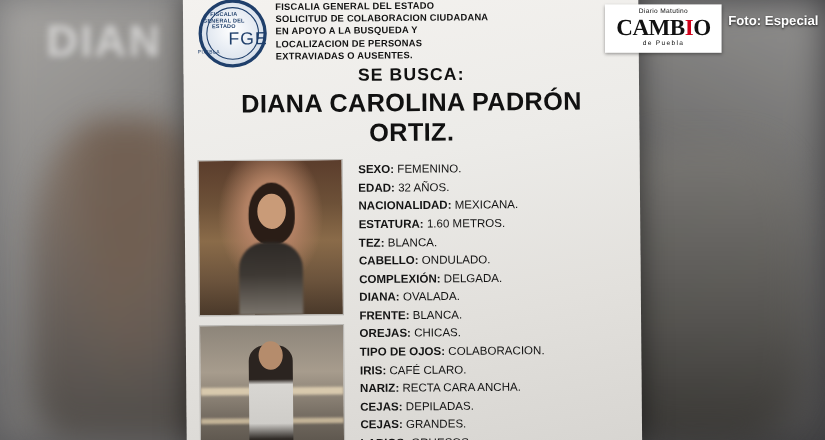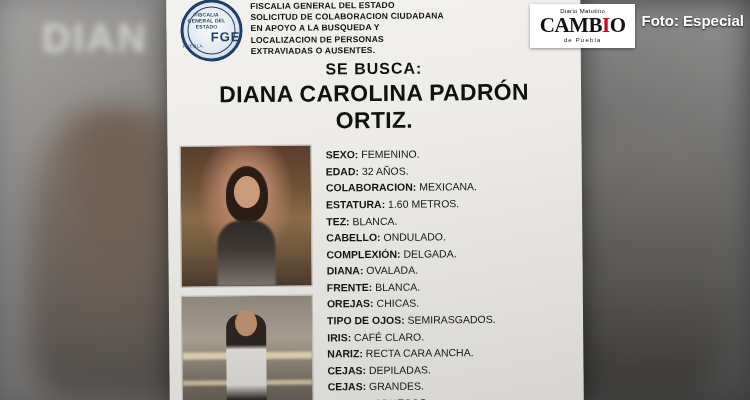--- a/index.html
+++ b/index.html
@@ -123,22 +123,22 @@
   .seal-text {
     font-size: 5px;
     color: #1f3f6b;
     font-weight: bold;
     text-align: center;
     line-height: 1.15;
     letter-spacing: .2px;
     width: 48px;
   }
   .seal-fge {
-    font-size: 13px;
-    font-weight: bold;
+    font-size: 16px;
+    font-weight: normal;
     color: #1f3f6b;
     letter-spacing: 1px;
     line-height: 1;
     padding-left: 28px;
   }
   .seal-sub {
     font-size: 4.5px;
     color: #1f3f6b;
     letter-spacing: .4px;
   }
@@ -300,21 +300,21 @@
   .brand-word .c-red { color: #d0021b; }
   .brand-sub {
     font-size: 6px;
     color: #111;
     letter-spacing: 1.2px;
     display: block;
     margin-top: 1px;
   }
   .foto-credit {
     margin-top: 2px;
-    font-size: 15px;
+    font-size: 12px;
     color: #ffffff;
     font-weight: bold;
     text-shadow: 0 1px 2px rgba(0,0,0,.8);
     padding-top: 6px;
   }
 </style>
 </head>
 <body>
 
 <div class="screenshot">
@@ -361,29 +361,29 @@
             <div class="rail"></div>
             <div class="rail2"></div>
             <div class="figure"></div>
             <div class="figure-head"></div>
           </div>
         </div>
 
         <div class="details">
           <div class="detail-row"><span class="detail-label">SEXO:</span> <span class="detail-value">FEMENINO.</span></div>
           <div class="detail-row"><span class="detail-label">EDAD:</span> <span class="detail-value">32 AÑOS.</span></div>
-          <div class="detail-row"><span class="detail-label">COLABORACION:</span> <span class="detail-value">MEXICANA.</span></div>
+          <div class="detail-row"><span class="detail-label">NACIONALIDAD:</span> <span class="detail-value">MEXICANA.</span></div>
           <div class="detail-row"><span class="detail-label">ESTATURA:</span> <span class="detail-value">1.60 METROS.</span></div>
           <div class="detail-row"><span class="detail-label">TEZ:</span> <span class="detail-value">BLANCA.</span></div>
           <div class="detail-row"><span class="detail-label">CABELLO:</span> <span class="detail-value">ONDULADO.</span></div>
           <div class="detail-row"><span class="detail-label">COMPLEXIÓN:</span> <span class="detail-value">DELGADA.</span></div>
           <div class="detail-row"><span class="detail-label">DIANA:</span> <span class="detail-value">OVALADA.</span></div>
           <div class="detail-row"><span class="detail-label">FRENTE:</span> <span class="detail-value">BLANCA.</span></div>
           <div class="detail-row"><span class="detail-label">OREJAS:</span> <span class="detail-value">CHICAS.</span></div>
-          <div class="detail-row"><span class="detail-label">TIPO DE OJOS:</span> <span class="detail-value">SEMIRASGADOS.</span></div>
+          <div class="detail-row"><span class="detail-label">TIPO DE OJOS:</span> <span class="detail-value">COLABORACION.</span></div>
           <div class="detail-row"><span class="detail-label">IRIS:</span> <span class="detail-value">CAFÉ CLARO.</span></div>
           <div class="detail-row"><span class="detail-label">NARIZ:</span> <span class="detail-value">RECTA CARA ANCHA.</span></div>
           <div class="detail-row"><span class="detail-label">CEJAS:</span> <span class="detail-value">DEPILADAS.</span></div>
           <div class="detail-row"><span class="detail-label">CEJAS:</span> <span class="detail-value">GRANDES.</span></div>
           <div class="detail-row"><span class="detail-label">LABIOS:</span> <span class="detail-value">GRUESOS.</span></div>
 
         </div>
       </div>
 
     </div>

